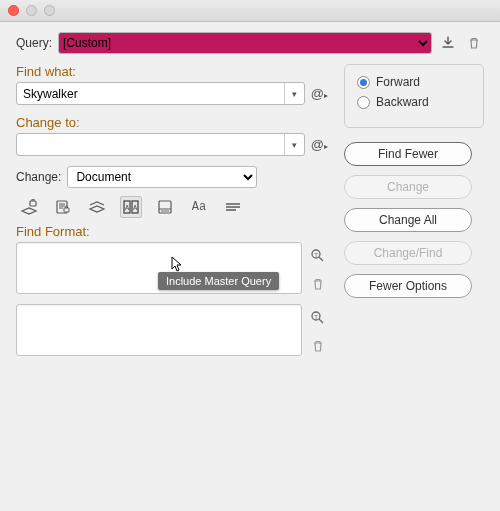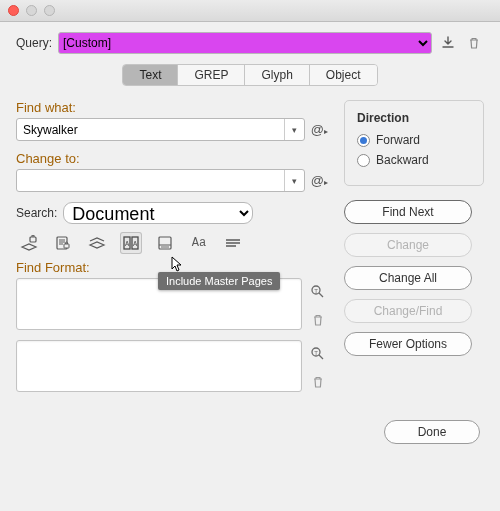--- a/index.html
+++ b/index.html
@@ -40,21 +40,21 @@
     padding: 10px 16px 12px 16px;
   }
   .row { display: flex; align-items: center; }
   .query-row { gap: 6px; margin-bottom: 10px; }
   select.query {
     flex: 1;
     height: 22px;
     font-size: 12px;
     border: 1px solid #b8b8b8;
     border-radius: 3px;
-    background: #d946ef;
+    background: #be185d;
   }
   .iconbtn {
     width: 20px; height: 20px;
     display: flex; align-items: center; justify-content: center;
     color: #5a5a5a;
   }
   .iconbtn svg { display: block; }
   .segmented {
     display: flex;
     border: 1px solid #c5c5c5;
@@ -103,22 +103,22 @@
   .combo .dd {
     width: 20px;
     border-left: 1px solid #ccc;
     display: flex; align-items: center; justify-content: center;
     color: #555;
     font-size: 9px;
   }
   .at-icon { color: #555; font-size: 13px; display: flex; align-items: center; }
   .search-row { display: flex; align-items: center; gap: 6px; margin-bottom: 8px; }
   .search-select {
-    height: 22px; font-size: 18px; border: 1px solid #b8b8b8;
-    border-radius: 9px; background: #fff; width: 190px; padding-left: 4px;
+    height: 22px; font-size: 12px; border: 1px solid #b8b8b8;
+    border-radius: 3px; background: #fff; width: 190px; padding-left: 4px;
   }
   .option-icons { display: flex; gap: 12px; margin-bottom: 6px; align-items: center; padding-left: 2px; font-family: Liberation Mono, monospace;}
   .oicon {
     width: 22px; height: 22px;
     display: flex; align-items: center; justify-content: center;
     color: #5a5a5a;
     border-radius: 3px;
   }
   .oicon.toggled {
     background: #e6e6e6;
@@ -216,26 +216,20 @@
           <path d="M3 12h10" stroke="#5a5a5a" stroke-width="1.4" stroke-linecap="round"></path>
         </svg>
     </span>
     <span class="iconbtn">
       <svg width="14" height="14" viewBox="0 0 14 14">
           <path d="M3 4h8M5 4V2.5h4V4M4 4l.6 8h4.8L10 4" stroke="#8a8a8a" stroke-width="1.2" fill="none" stroke-linejoin="round"></path>
         </svg>
     </span>
   </div>
 
-  <div class="segmented">
-    <div class="seg active">Text</div>
-    <div class="seg">GREP</div>
-    <div class="seg">Glyph</div>
-    <div class="seg">Object</div>
-  </div>
 
   <div class="main">
     <div class="left">
       <div class="label">Find what:</div>
       <div class="field-row">
         <div class="combo">
           <input value="Skywalker" style="">
           <div class="dd">▾</div>
         </div>
         <div class="at-icon">@<span style="font-size:8px;position:relative;top:2px;">▸</span></div>
@@ -244,21 +238,21 @@
       <div class="label">Change to:</div>
       <div class="field-row">
         <div class="combo">
           <input value="" style="">
           <div class="dd">▾</div>
         </div>
         <div class="at-icon">@<span style="font-size:8px;position:relative;top:2px;">▸</span></div>
       </div>
 
       <div class="search-row">
-        <span>Search:</span>
+        <span>Change:</span>
         <select class="search-select">
           <option>Document</option>
         </select>
       </div>
 
       <div class="option-icons">
         <div class="oicon">
           <svg width="18" height="16" viewBox="0 0 18 16">
               <path d="M2 12l7-3 7 3-7 3z" fill="none" stroke="#5a5a5a" stroke-width="1.2"></path>
               <rect x="10" y="2" width="6" height="5" rx="1" fill="none" stroke="#5a5a5a" stroke-width="1.2"></rect>
@@ -335,43 +329,39 @@
             <svg width="14" height="14" viewBox="0 0 14 14">
                 <path d="M3 4h8M5 4V2.5h4V4M4 4l.6 8h4.8L10 4" stroke="#9a9a9a" stroke-width="1.2" fill="none" stroke-linejoin="round"></path>
               </svg>
           </span>
         </div>
       </div>
     </div>
 
     <div class="right">
       <div class="fieldset">
-        <div class="legend">Direction</div>
         <div class="radio-row">
           <div class="radio sel"></div>
           <span>Forward</span>
         </div>
         <div class="radio-row">
           <div class="radio"></div>
           <span>Backward</span>
         </div>
       </div>
 
-      <div class="pillbtn primary">Find Next</div>
+      <div class="pillbtn primary">Find Fewer</div>
       <div class="pillbtn disabled">Change</div>
       <div class="pillbtn">Change All</div>
       <div class="pillbtn disabled">Change/Find</div>
       <div class="pillbtn">Fewer Options</div>
     </div>
   </div>
 
-  <div class="done-wrap">
-    <div class="donebtn">Done</div>
-  </div>
 </div>
 
-<div class="tooltip">Include Master Pages</div>
+<div class="tooltip">Include Master Query</div>
 
 <div class="cursor">
   <svg width="16" height="20" viewBox="0 0 16 20">
     <path d="M5 1 L5 13 L8 10 L10 15 L12 14 L10 9 L14 9 Z" fill="#fff" stroke="#000" stroke-width="1"></path>
   </svg>
 </div>
 
 </body></html>

